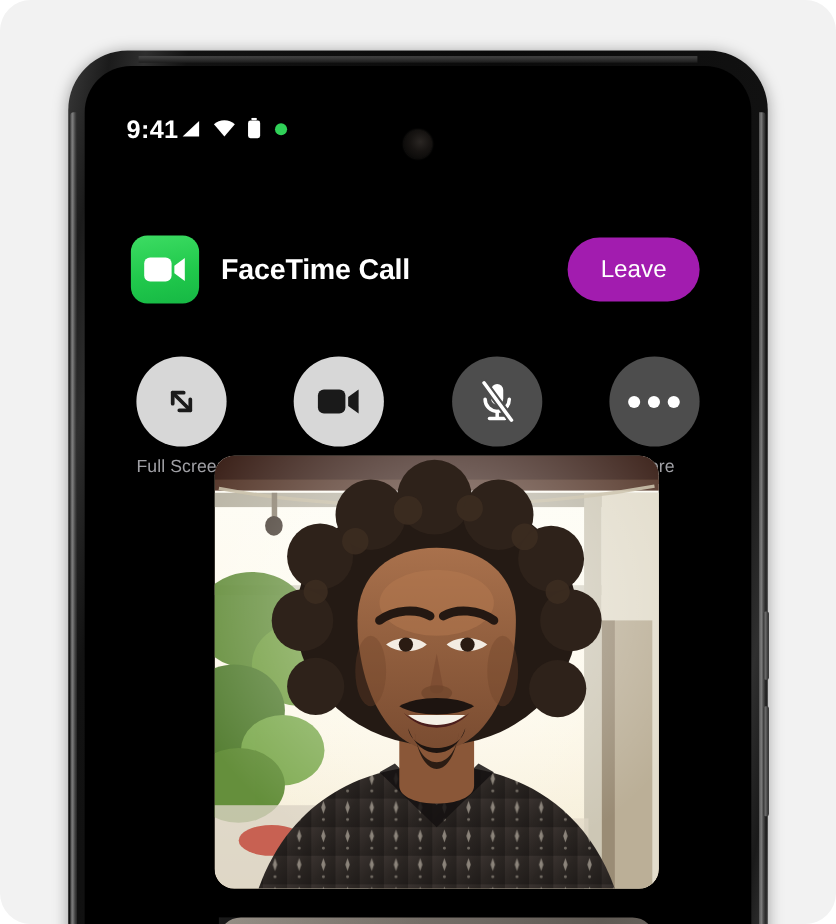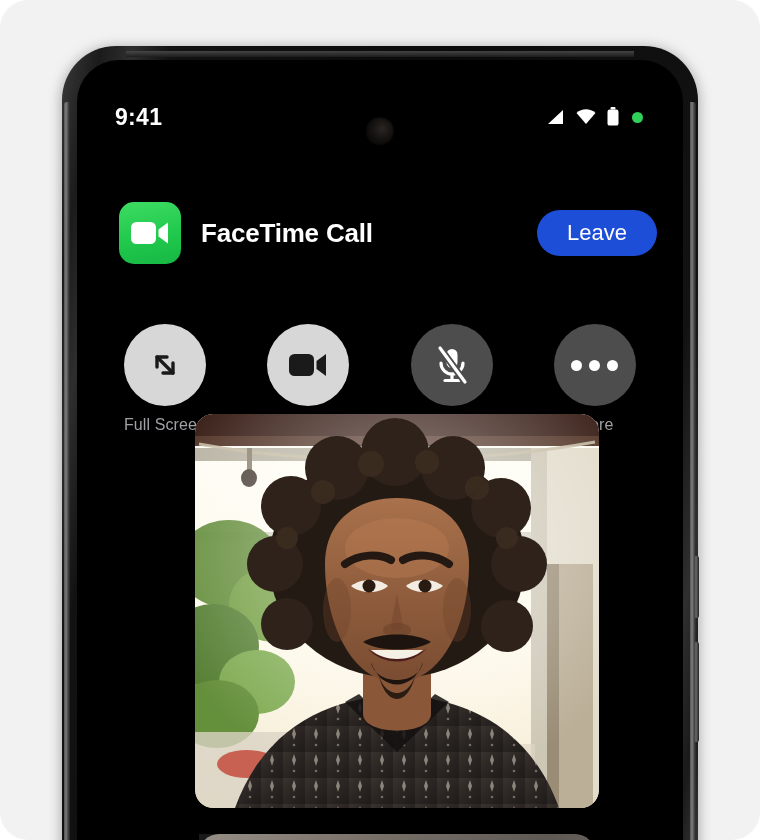--- a/index.html
+++ b/index.html
@@ -88,21 +88,20 @@
     box-shadow: 0 0 2px rgba(60,55,50,.7);
   }
 
   
   #status-bar {
     position: absolute;
     top: 0; left: 0; right: 0;
     height: 92px;
     display: flex;
     align-items: center;
-    justify-content: space-between;
     padding: 0 40px 0 38px;
     color: #fff;
   }
   #status-time {
     font-size: 23px;
     font-weight: 600;
     letter-spacing: .3px;
     padding-top: 22px;
   }
   #status-icons {
@@ -114,25 +113,25 @@
   .green-dot {
     width: 11px; height: 11px;
     border-radius: 50%;
     background: #30d158;
     margin-left: 3px;
   }
 
   
   #call-header {
     position: absolute;
-    top: 142px;
+    top: 154px;
     left: 0; right: 0;
     display: flex;
     align-items: center;
-    padding: 0 26px 0 42px;
+    padding: 0 47px 0 42px;
   }
   #facetime-app-icon {
     width: 62px;
     height: 62px;
     border-radius: 15px;
     background: linear-gradient(170deg,#3ddc63 0%,#21c94c 55%,#16b844 100%);
     display: flex;
     align-items: center;
     justify-content: center;
     flex: none;
@@ -150,25 +149,25 @@
     letter-spacing: -.2px;
   }
   #call-subtitle {
     color: #a8a8ad;
     font-size: 22px;
     line-height: 1.25;
     margin-top: 2px;
   }
   #leave-button {
     flex: none;
-    background: #1d4ed8;
+    background: #a21caf;
     color: #fff;
     border: none;
     border-radius: 32px;
-    height: 46px;
+    height: 58px;
     padding: 0 30px;
     font-size: 22px;
     font-weight: 500;
     font-family: inherit;
     cursor: pointer;
   }
 
   
   #controls {
     position: absolute;

